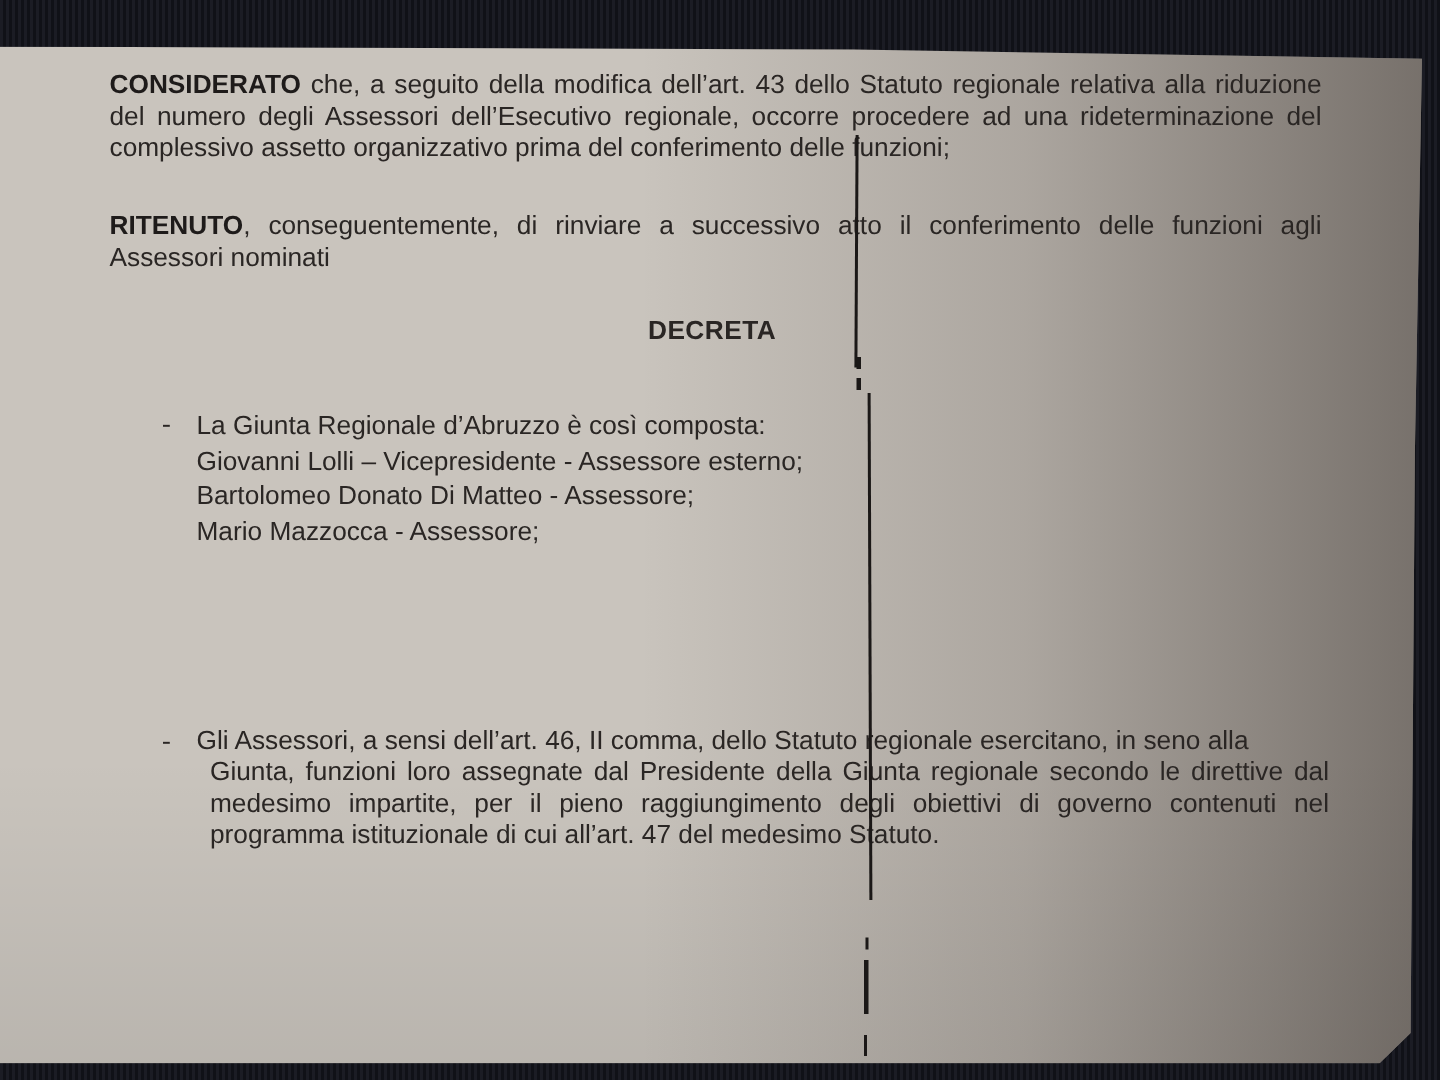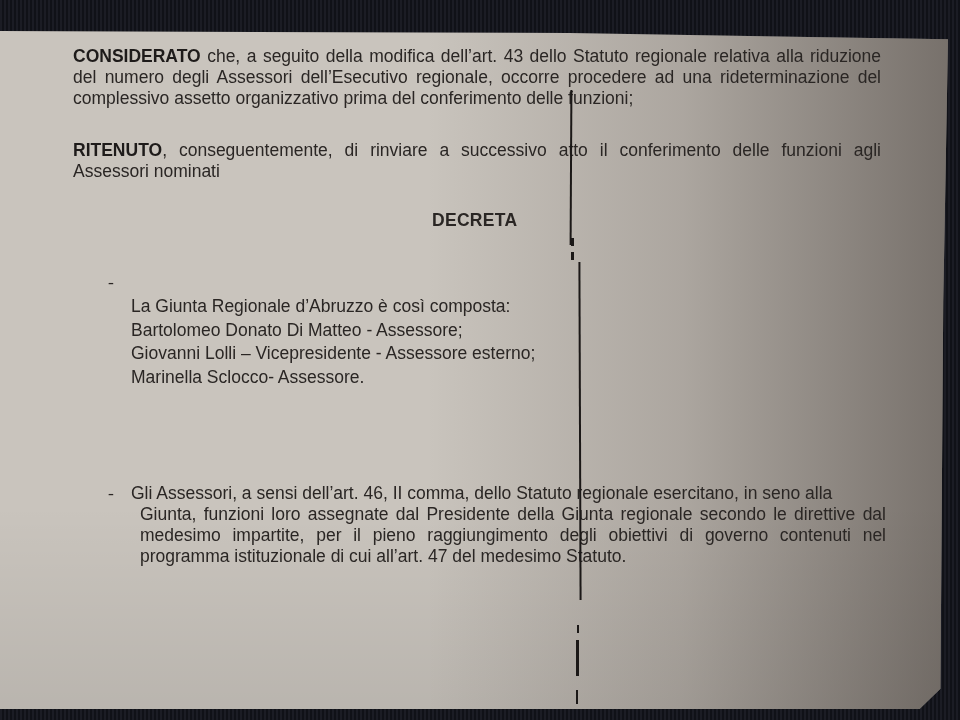--- a/index.html
+++ b/index.html
@@ -50,21 +50,20 @@
     .bullet-dash {
       position: absolute;
       font-family: "Liberation Serif", serif;
       font-size: 17.5px; color: #2a2624;
     }
     #dash1 { left: 108px; top: 272px; }
     #dash2 { left: 108px; top: 483px; }
     .list {
       left: 131px; top: 272px;
       line-height: 23.5px;
-      margin-top: 23px;
     }
     .list div { white-space: nowrap; }
     #p3 {
       left: 131px; top: 483px; width: 755px;
       text-align: justify; text-align-last: left;
     }
     #p3 .indent { display: block; padding-left: 9px; }
     .vline {
       position: absolute;
       background: #1b1817;
@@ -84,23 +83,23 @@
 
 <div class="text para" id="p2">
   <b>RITENUTO</b><span>, conseguentemente, di rinviare a successivo atto il conferimento delle funzioni agli Assessori nominati</span>
 </div>
 
 <div class="text" id="heading">DECRETA</div>
 
 <span class="bullet-dash" id="dash1">-</span>
 <div class="text list">
   <div>La Giunta Regionale d’Abruzzo è così composta:</div>
+  <div>Giovanni Lolli – Vicepresidente - Assessore esterno;</div>
   <div>Bartolomeo Donato Di Matteo - Assessore;</div>
-  <div>Giovanni Lolli – Vicepresidente - Assessore esterno;</div>
-  <div>Marinella Sclocco- Assessore.</div>
+  <div>Mario Mazzocca - Assessore;</div>
 </div>
 
 <span class="bullet-dash" id="dash2">-</span>
 <div class="text" id="p3">
   <span>Gli Assessori, a sensi dell’art. 46, II comma, dello Statuto regionale esercitano, in seno alla</span>
   <span class="indent">Giunta, funzioni loro assegnate dal Presidente della Giunta regionale secondo le direttive dal medesimo impartite, per il pieno raggiungimento degli obiettivi di governo contenuti nel programma istituzionale di cui all’art. 47 del medesimo Statuto.</span>
 </div>
 
 <div class="vline" style="left:570px; top:90px; height:155px; transform:rotate(0.3deg);"></div>
 <div class="vline" style="left:571px; top:238px; width:3px; height:8px;"></div>

